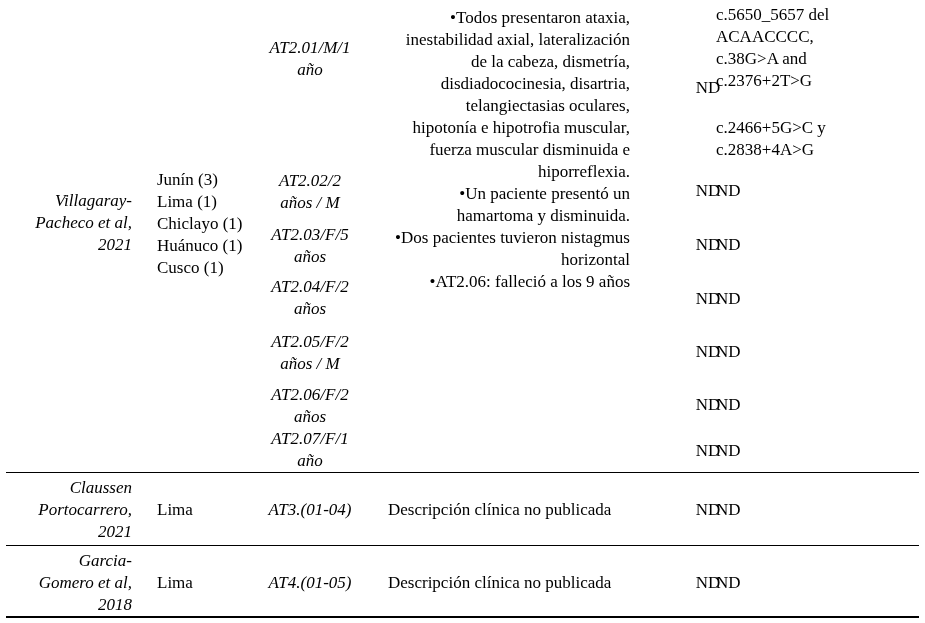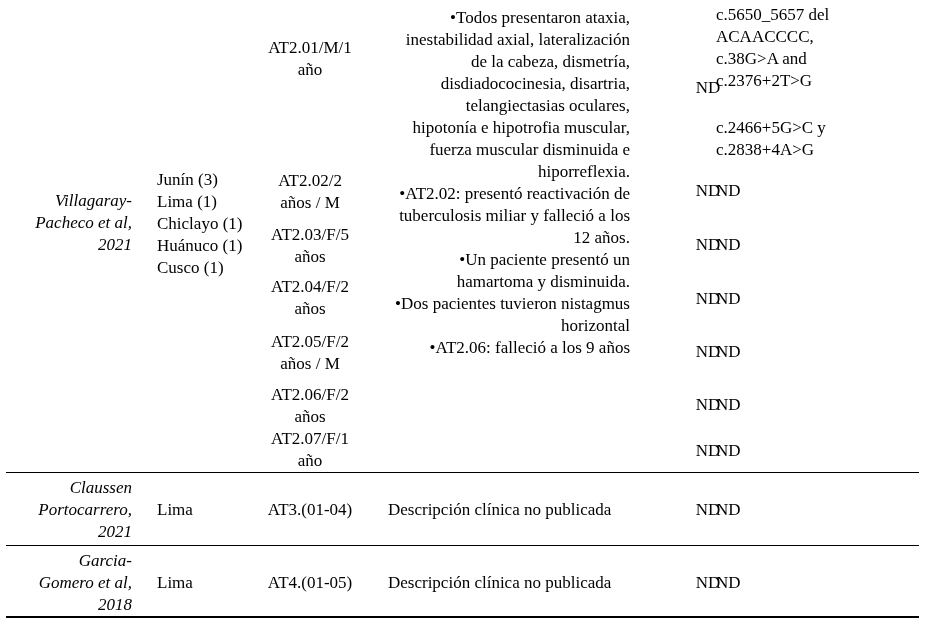--- a/index.html
+++ b/index.html
@@ -12,21 +12,21 @@
     font-family: "Liberation Serif", "DejaVu Serif", serif;
     font-size: 17px;
     line-height: 22px;
     overflow: hidden;
   }
   .study { display: contents; }
   .cell { position: absolute; }
 
   .author   { left: 32px;  width: 100px; text-align: right; font-style: italic; }
   .loc      { left: 157px; width: 102px; text-align: left; }
-  .patient  { left: 262px; width: 96px;  text-align: center; }
+  .patient  { left: 262px; width: 96px;  text-align: center; font-style: italic; }
   .clinical { left: 386px; width: 244px; text-align: right; }
   .clinical-plain { left: 388px; width: 290px; white-space: nowrap; text-align: left; }
   .ndcol    { left: 673px; width: 70px;  text-align: center; }
   .mutcol   { left: 716px; width: 150px; }
 
   .bullet { padding-left: 13px; text-indent: -13px; }
   .bullet::before { content: "\2022 "; }
 
   .rule { position: absolute; left: 6px; width: 913px; border-top: 1px solid #000000; }
   .rule.thick { border-top: 2px solid #000000; }
@@ -52,21 +52,20 @@
     <div class="cell patient" style="top:37px">AT2.01/M/1 año</div>
     <div class="cell patient" style="top:170px">AT2.02/2 años / M</div>
     <div class="cell patient" style="top:224px">AT2.03/F/5 años</div>
     <div class="cell patient" style="top:276px">AT2.04/F/2 años</div>
     <div class="cell patient" style="top:331px">AT2.05/F/2 años / M</div>
     <div class="cell patient" style="top:384px">AT2.06/F/2 años</div>
     <div class="cell patient" style="top:428px">AT2.07/F/1 año</div>
 
     <div class="cell clinical" style="top:7px">
       <div class="bullet">Todos presentaron ataxia, inestabilidad axial, lateralización de la cabeza, dismetría, disdiadococinesia, disartria, telangiectasias oculares, hipotonía e hipotrofia muscular, fuerza muscular disminuida e hiporreflexia.</div>
-      <div class="bullet">AT2.02: presentó reactivación de tuberculosis miliar y falleció a los 12 años.</div>
       <div class="bullet">Un paciente presentó un hamartoma y disminuida.</div>
       <div class="bullet">Dos pacientes tuvieron nistagmus horizontal</div>
       <div class="bullet">AT2.06: falleció a los 9 años</div>
     </div>
 
     <div class="cell ndcol" style="top:77px">ND</div>
     <div class="cell ndcol" style="top:180px">ND</div>
     <div class="cell ndcol" style="top:234px">ND</div>
     <div class="cell ndcol" style="top:288px">ND</div>
     <div class="cell ndcol" style="top:341px">ND</div>

